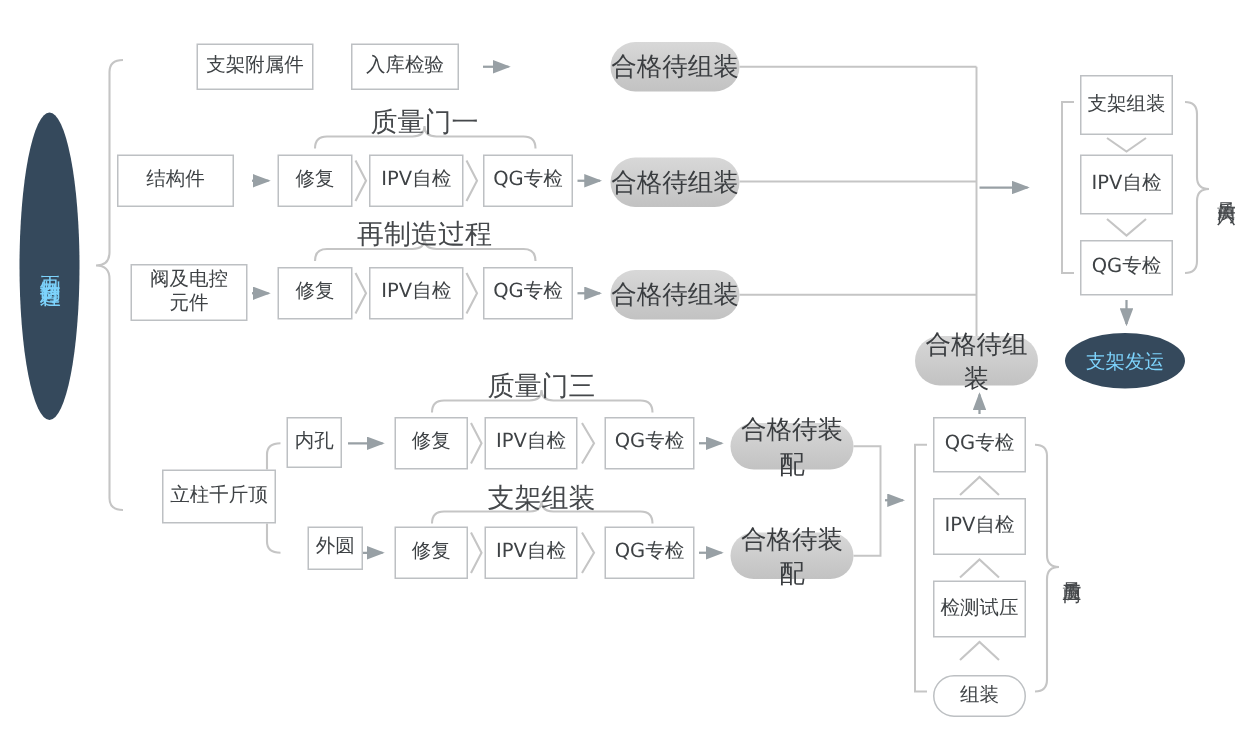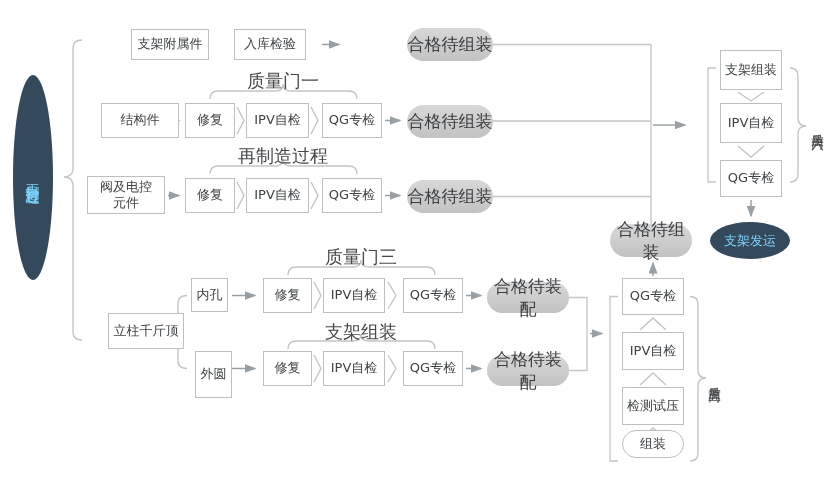--- a/index.html
+++ b/index.html
@@ -103,21 +103,21 @@
 
   <div class="navy-ellipse" style="left:13px;top:75px;width:40px;height:205px;font-size:14px;">
     <span class="vtext">再制造过程</span>
   </div>
 
   <div class="box" style="left:87px;top:29px;width:78px;height:31px;margin-left:44px;">支架附属件</div>
   <div class="box" style="left:234px;top:29px;width:72px;height:31px;">入库检验</div>
   <div class="stadium" style="left:407px;top:28px;width:86px;height:33px;">合格待组装</div>
 
   <div class="gate-label" style="left:233px;top:69px;width:100px;">质量门一</div>
-  <div class="box" style="left:101px;top:103px;width:78px;height:35px;">结构件</div>
+  <div class="box" style="left:78px;top:103px;width:78px;height:35px;">结构件</div>
   <div class="box" style="left:185px;top:103px;width:50px;height:35px;">修复</div>
   <div class="box" style="left:246px;top:103px;width:63px;height:35px;">IPV自检</div>
   <div class="box" style="left:322px;top:103px;width:60px;height:35px;">QG专检</div>
   <div class="stadium" style="left:407px;top:105px;width:86px;height:33px;">合格待组装</div>
 
   <div class="gate-label" style="left:233px;top:144px;width:100px;">再制造过程</div>
   <div class="box" style="left:87px;top:176px;width:78px;height:38px;padding:0 9px;">阀及电控元件</div>
   <div class="box" style="left:185px;top:178px;width:50px;height:35px;">修复</div>
   <div class="box" style="left:246px;top:178px;width:63px;height:35px;">IPV自检</div>
   <div class="box" style="left:322px;top:178px;width:60px;height:35px;">QG专检</div>
@@ -126,30 +126,30 @@
   <div class="box" style="left:108px;top:313px;width:76px;height:36px;">立柱千斤顶</div>
 
   <div class="gate-label" style="left:311px;top:245px;width:100px;">质量门三</div>
   <div class="box" style="left:191px;top:278px;width:37px;height:34px;">内孔</div>
   <div class="box" style="left:263px;top:278px;width:49px;height:35px;">修复</div>
   <div class="box" style="left:323px;top:278px;width:62px;height:35px;">IPV自检</div>
   <div class="box" style="left:403px;top:278px;width:60px;height:35px;">QG专检</div>
   <div class="stadium" style="left:487px;top:282px;width:82px;height:31px;">合格待装配</div>
 
   <div class="gate-label" style="left:311px;top:320px;width:100px;">支架组装</div>
-  <div class="box" style="left:195px;top:351px;width:37px;height:47px;">外圆</div>
+  <div class="box" style="left:205px;top:351px;width:37px;height:29px;">外圆</div>
   <div class="box" style="left:263px;top:351px;width:49px;height:35px;">修复</div>
   <div class="box" style="left:323px;top:351px;width:62px;height:35px;">IPV自检</div>
   <div class="box" style="left:403px;top:351px;width:60px;height:35px;">QG专检</div>
   <div class="stadium" style="left:487px;top:355px;width:82px;height:31px;">合格待装配</div>
 
   <div class="box" style="left:622px;top:278px;width:62px;height:37px;">QG专检</div>
   <div class="box" style="left:622px;top:332px;width:62px;height:38px;">IPV自检</div>
   <div class="box" style="left:622px;top:387px;width:62px;height:38px;">检测试压</div>
-  <div class="box" style="left:622px;top:430px;width:62px;height:28px;border-radius:19px;">组装</div>
+  <div class="box" style="left:622px;top:450px;width:62px;height:28px;border-radius:19px;">组装</div>
   <div class="vgate" style="left:703px;top:340px;width:22px;height:78px;">质量门五</div>
   <div class="stadium" style="left:610px;top:224px;width:82px;height:33px;">合格待组装</div>
 
   <div class="box" style="left:720px;top:50px;width:62px;height:40px;">支架组装</div>
   <div class="box" style="left:720px;top:103px;width:62px;height:40px;">IPV自检</div>
   <div class="box" style="left:720px;top:160px;width:62px;height:37px;">QG专检</div>
   <div class="vgate" style="left:806px;top:88px;width:22px;height:76px;">质量门六</div>
   <div class="navy-ellipse" style="left:710px;top:222px;width:80px;height:37px;">
     <span>支架发运</span>
   </div>

